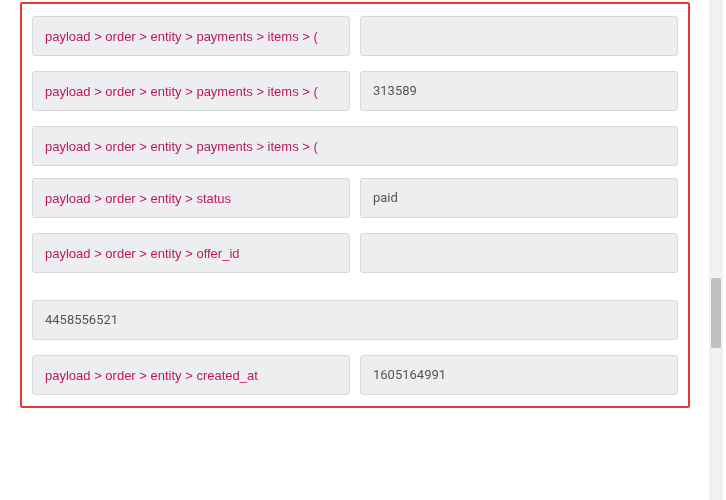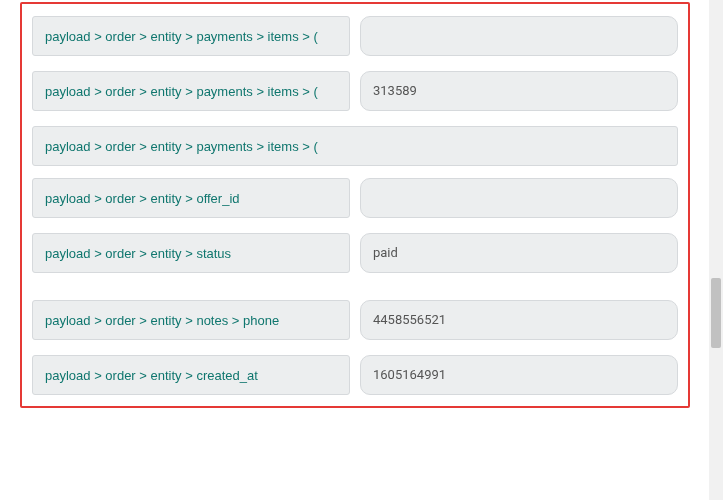--- a/index.html
+++ b/index.html
@@ -33,30 +33,30 @@
   .cell {
     flex: 1 1 0;
   }
   .key-input {
     width: 100%;
     background: #eceeef;
     border: 1px solid #d6d9dc;
     border-radius: 3px;
     padding: 10px 12px;
     font-size: 13px;
-    color: #0f766e;
+    color: #be185d;
     cursor: not-allowed;
     outline: none;
     height: 40px;
   }
   .val-input {
     width: 100%;
     background: #eceeef;
     border: 1px solid #d6d9dc;
-    border-radius: 10px;
+    border-radius: 3px;
     padding: 10px 12px;
     font-size: 13px;
     color: #555;
     resize: none;
     height: 40px;
     font-family: inherit;
     line-height: 18px;
     outline: none;
   }
   
@@ -110,44 +110,41 @@
     </div>
 
     <div class="row">
       <div class="cell">
         <input class="key-input" readonly="" value="payload &gt; order &gt; entity &gt; payments &gt; items &gt; (" style="">
       </div>
     </div>
 
     <div class="row">
       <div class="cell">
-        <input class="key-input" readonly="" value="payload &gt; order &gt; entity &gt; offer_id" style="">
+        <input class="key-input" readonly="" value="payload &gt; order &gt; entity &gt; status" style="">
       </div>
       <div class="cell">
-        <textarea class="val-input" style=""></textarea>
+        <textarea class="val-input" style="">paid</textarea>
       </div>
     </div>
 
     <div class="row">
       <div class="cell">
-        <input class="key-input" readonly="" value="payload &gt; order &gt; entity &gt; status" style="">
+        <input class="key-input" readonly="" value="payload &gt; order &gt; entity &gt; offer_id" style="">
       </div>
       <div class="cell">
-        <textarea class="val-input" style="">paid</textarea>
+        <textarea class="val-input" style=""></textarea>
       </div>
     </div>
 
 
     <div class="row">
     </div>
 
     <div class="row">
-      <div class="cell">
-        <input class="key-input" readonly="" value="payload &gt; order &gt; entity &gt; notes &gt; phone" style="">
-      </div>
       <div class="cell">
         <textarea class="val-input" style="">4458556521</textarea>
       </div>
     </div>
 
     <div class="row">
       <div class="cell">
         <input class="key-input" readonly="" value="payload &gt; order &gt; entity &gt; created_at" style="">
       </div>
       <div class="cell">

